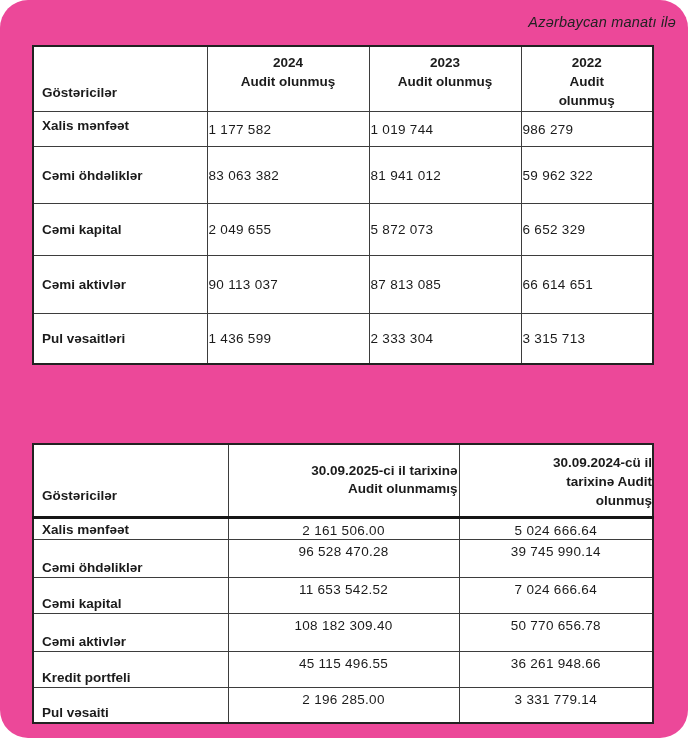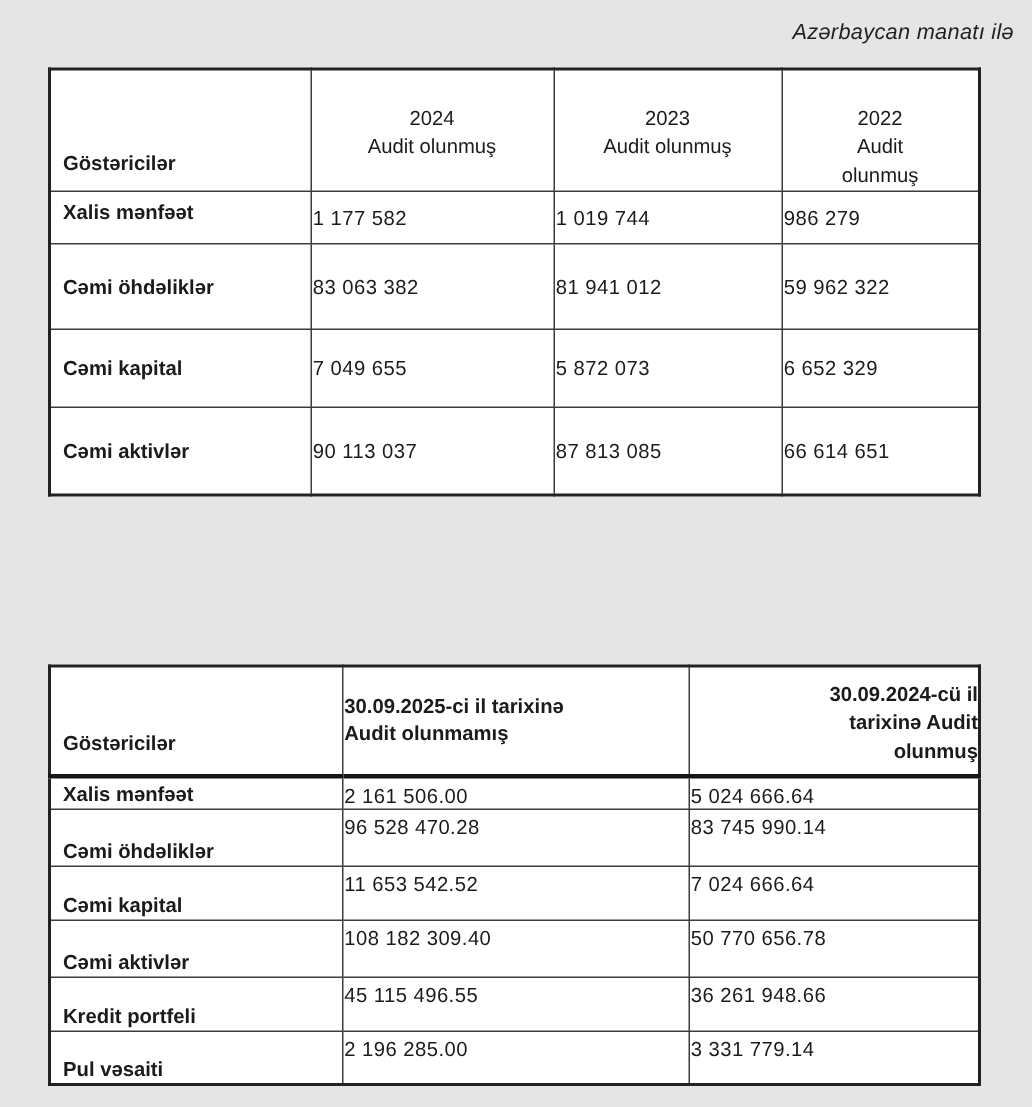--- a/index.html
+++ b/index.html
@@ -4,24 +4,25 @@
 <style>
   html, body {
     margin: 0;
     padding: 0;
     background: #ffffff;
   }
   .page {
     position: relative;
     width: 688px;
     height: 738px;
-    background: #e5e5e5;
+    background: #ec4899;
     font-family: "Liberation Sans", "DejaVu Sans", sans-serif;
     color: #1b1b1b;
     overflow: hidden;
+    border-radius: 28px;
   }
   .top-note {
     position: absolute;
     top: 14px;
     right: 12px;
     font-style: italic;
     font-size: 14.5px;
     color: #222;
     letter-spacing: 0.2px;
   }
@@ -51,24 +52,24 @@
   .t1 tr:nth-child(6) { height: 50px; }
   .t1 tr:nth-child(7) { height: 57px; }
 
   .t1 .c-ind {
     font-weight: bold;
     vertical-align: bottom;
     text-align: left;
     padding: 0 0 11px 8px;
   }
   .t1 .c-col {
-    font-weight: normal;
+    font-weight: bold;
     vertical-align: top;
     text-align: center;
-    padding-top: 22px;
+    padding-top: 6px;
     white-space: pre-line;
     line-height: 19px;
   }
   .t1 .c-label {
     font-weight: bold;
     vertical-align: middle;
     text-align: left;
     padding-left: 8px;
   }
   .t1 .c-val {
@@ -90,41 +91,42 @@
 
   .t2 .c-ind {
     font-weight: bold;
     vertical-align: bottom;
     text-align: left;
     padding: 0 0 13px 8px;
   }
   .t2 .c-col2 {
     font-weight: bold;
     vertical-align: middle;
-    text-align: left;
+    text-align: right;
     white-space: pre-line;
     line-height: 18px;
   }
   .t2 .c-col3 {
     font-weight: bold;
     vertical-align: top;
     text-align: right;
     padding: 8px 0 0 28px;
     white-space: pre-line;
     line-height: 19px;
   }
   .t2 .c-label {
     font-weight: bold;
     vertical-align: bottom;
     text-align: left;
     padding: 0 0 2px 8px;
     line-height: 15px;
   }
   .t2 .c-val {
     vertical-align: top;
+    text-align: center;
     padding-top: 4px;
     line-height: 15px;
     letter-spacing: 0.3px;
   }
 </style>
 </head>
 <body>
 
 <div class="page">
 
@@ -155,29 +157,35 @@
         <td class="c-val">986 279</td>
       </tr>
       <tr>
         <td class="c-label">Cəmi öhdəliklər</td>
         <td class="c-val">83 063 382</td>
         <td class="c-val">81 941 012</td>
         <td class="c-val">59 962 322</td>
       </tr>
       <tr>
         <td class="c-label">Cəmi kapital</td>
-        <td class="c-val">7 049 655</td>
+        <td class="c-val">2 049 655</td>
         <td class="c-val">5 872 073</td>
         <td class="c-val">6 652 329</td>
       </tr>
       <tr>
         <td class="c-label">Cəmi aktivlər</td>
         <td class="c-val">90 113 037</td>
         <td class="c-val">87 813 085</td>
         <td class="c-val">66 614 651</td>
+      </tr>
+      <tr>
+        <td class="c-label">Pul vəsaitləri</td>
+        <td class="c-val">1 436 599</td>
+        <td class="c-val">2 333 304</td>
+        <td class="c-val">3 315 713</td>
       </tr>
     </tbody>
   </table>
 
   <table class="doc-table t2">
     <colgroup>
       <col style="width:195px">
       <col style="width:231px">
       <col style="width:194px">
     </colgroup>
@@ -191,21 +199,21 @@
 olunmuş</td>
       </tr>
       <tr>
         <td class="c-label">Xalis mənfəət</td>
         <td class="c-val">2 161 506.00</td>
         <td class="c-val">5 024 666.64</td>
       </tr>
       <tr>
         <td class="c-label">Cəmi öhdəliklər</td>
         <td class="c-val">96 528 470.28</td>
-        <td class="c-val">83 745 990.14</td>
+        <td class="c-val">39 745 990.14</td>
       </tr>
       <tr>
         <td class="c-label">Cəmi kapital</td>
         <td class="c-val">11 653 542.52</td>
         <td class="c-val">7 024 666.64</td>
       </tr>
       <tr>
         <td class="c-label">Cəmi aktivlər</td>
         <td class="c-val">108 182 309.40</td>
         <td class="c-val">50 770 656.78</td>

